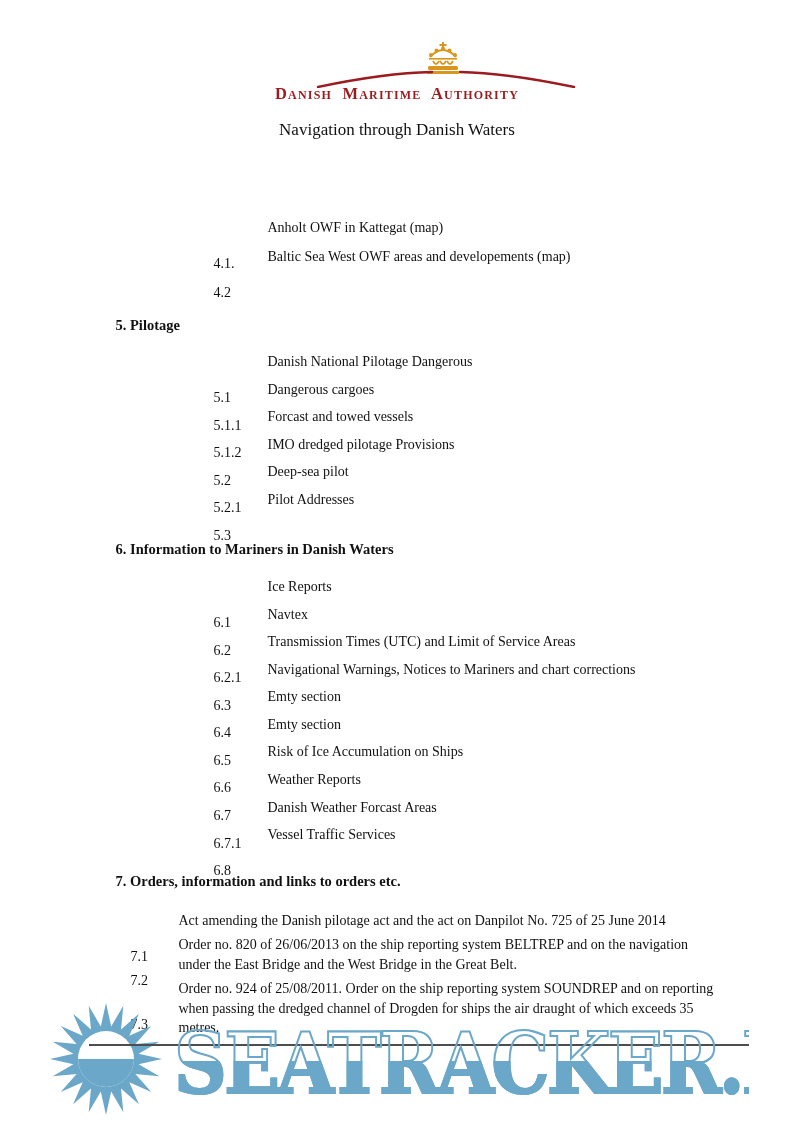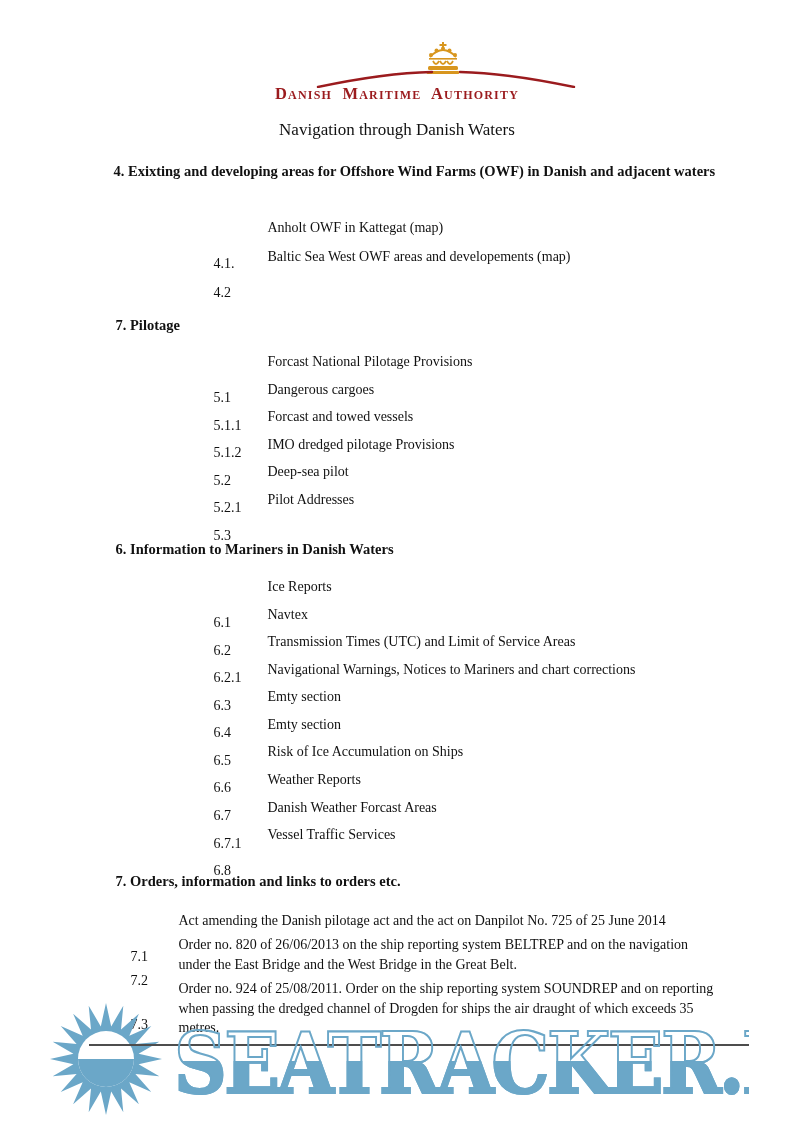--- a/index.html
+++ b/index.html
@@ -81,34 +81,33 @@
 
   <svg class="arcs-svg" width="264" height="20" viewBox="0 0 264 20">
     <path d="M4 19 Q70 5 118 4" fill="none" style="stroke:var(--brand);" stroke-width="2.4" stroke-linecap="round"></path>
     <path d="M146 4 Q194 5 260 19" fill="none" style="stroke:var(--brand);" stroke-width="2.4" stroke-linecap="round"></path>
   </svg>
 
   <div class="wordmark">Danish Maritime Authority</div>
 
   <div class="doc-title">Navigation through Danish Waters</div>
 
-  <div class="heading" style="top:163px;left:68px">4. Exixting and developing areas for Offshore Wind Farms (OWF) in Danish and adjacent waters</div>
   <div class="row" style="top:219px">
     <span class="num">4.1.</span>
     <span class="label">Anholt OWF in Kattegat (map)</span>
   </div>
   <div class="row" style="top:248px">
     <span class="num">4.2</span>
     <span class="label">Baltic Sea West OWF areas and developements (map)</span>
   </div>
 
-  <div class="heading" style="top:317px">7. Pilotage</div>
+  <div class="heading" style="top:317px">5. Pilotage</div>
   <div class="row" style="top:353px">
     <span class="num">5.1</span>
-    <span class="label">Forcast National Pilotage Provisions</span>
+    <span class="label">Danish National Pilotage Dangerous</span>
   </div>
   <div class="row" style="top:381px">
     <span class="num">5.1.1</span>
     <span class="label">Dangerous cargoes</span>
   </div>
   <div class="row" style="top:408px">
     <span class="num">5.1.2</span>
     <span class="label">Forcast and towed vessels</span>
   </div>
   <div class="row" style="top:436px">

